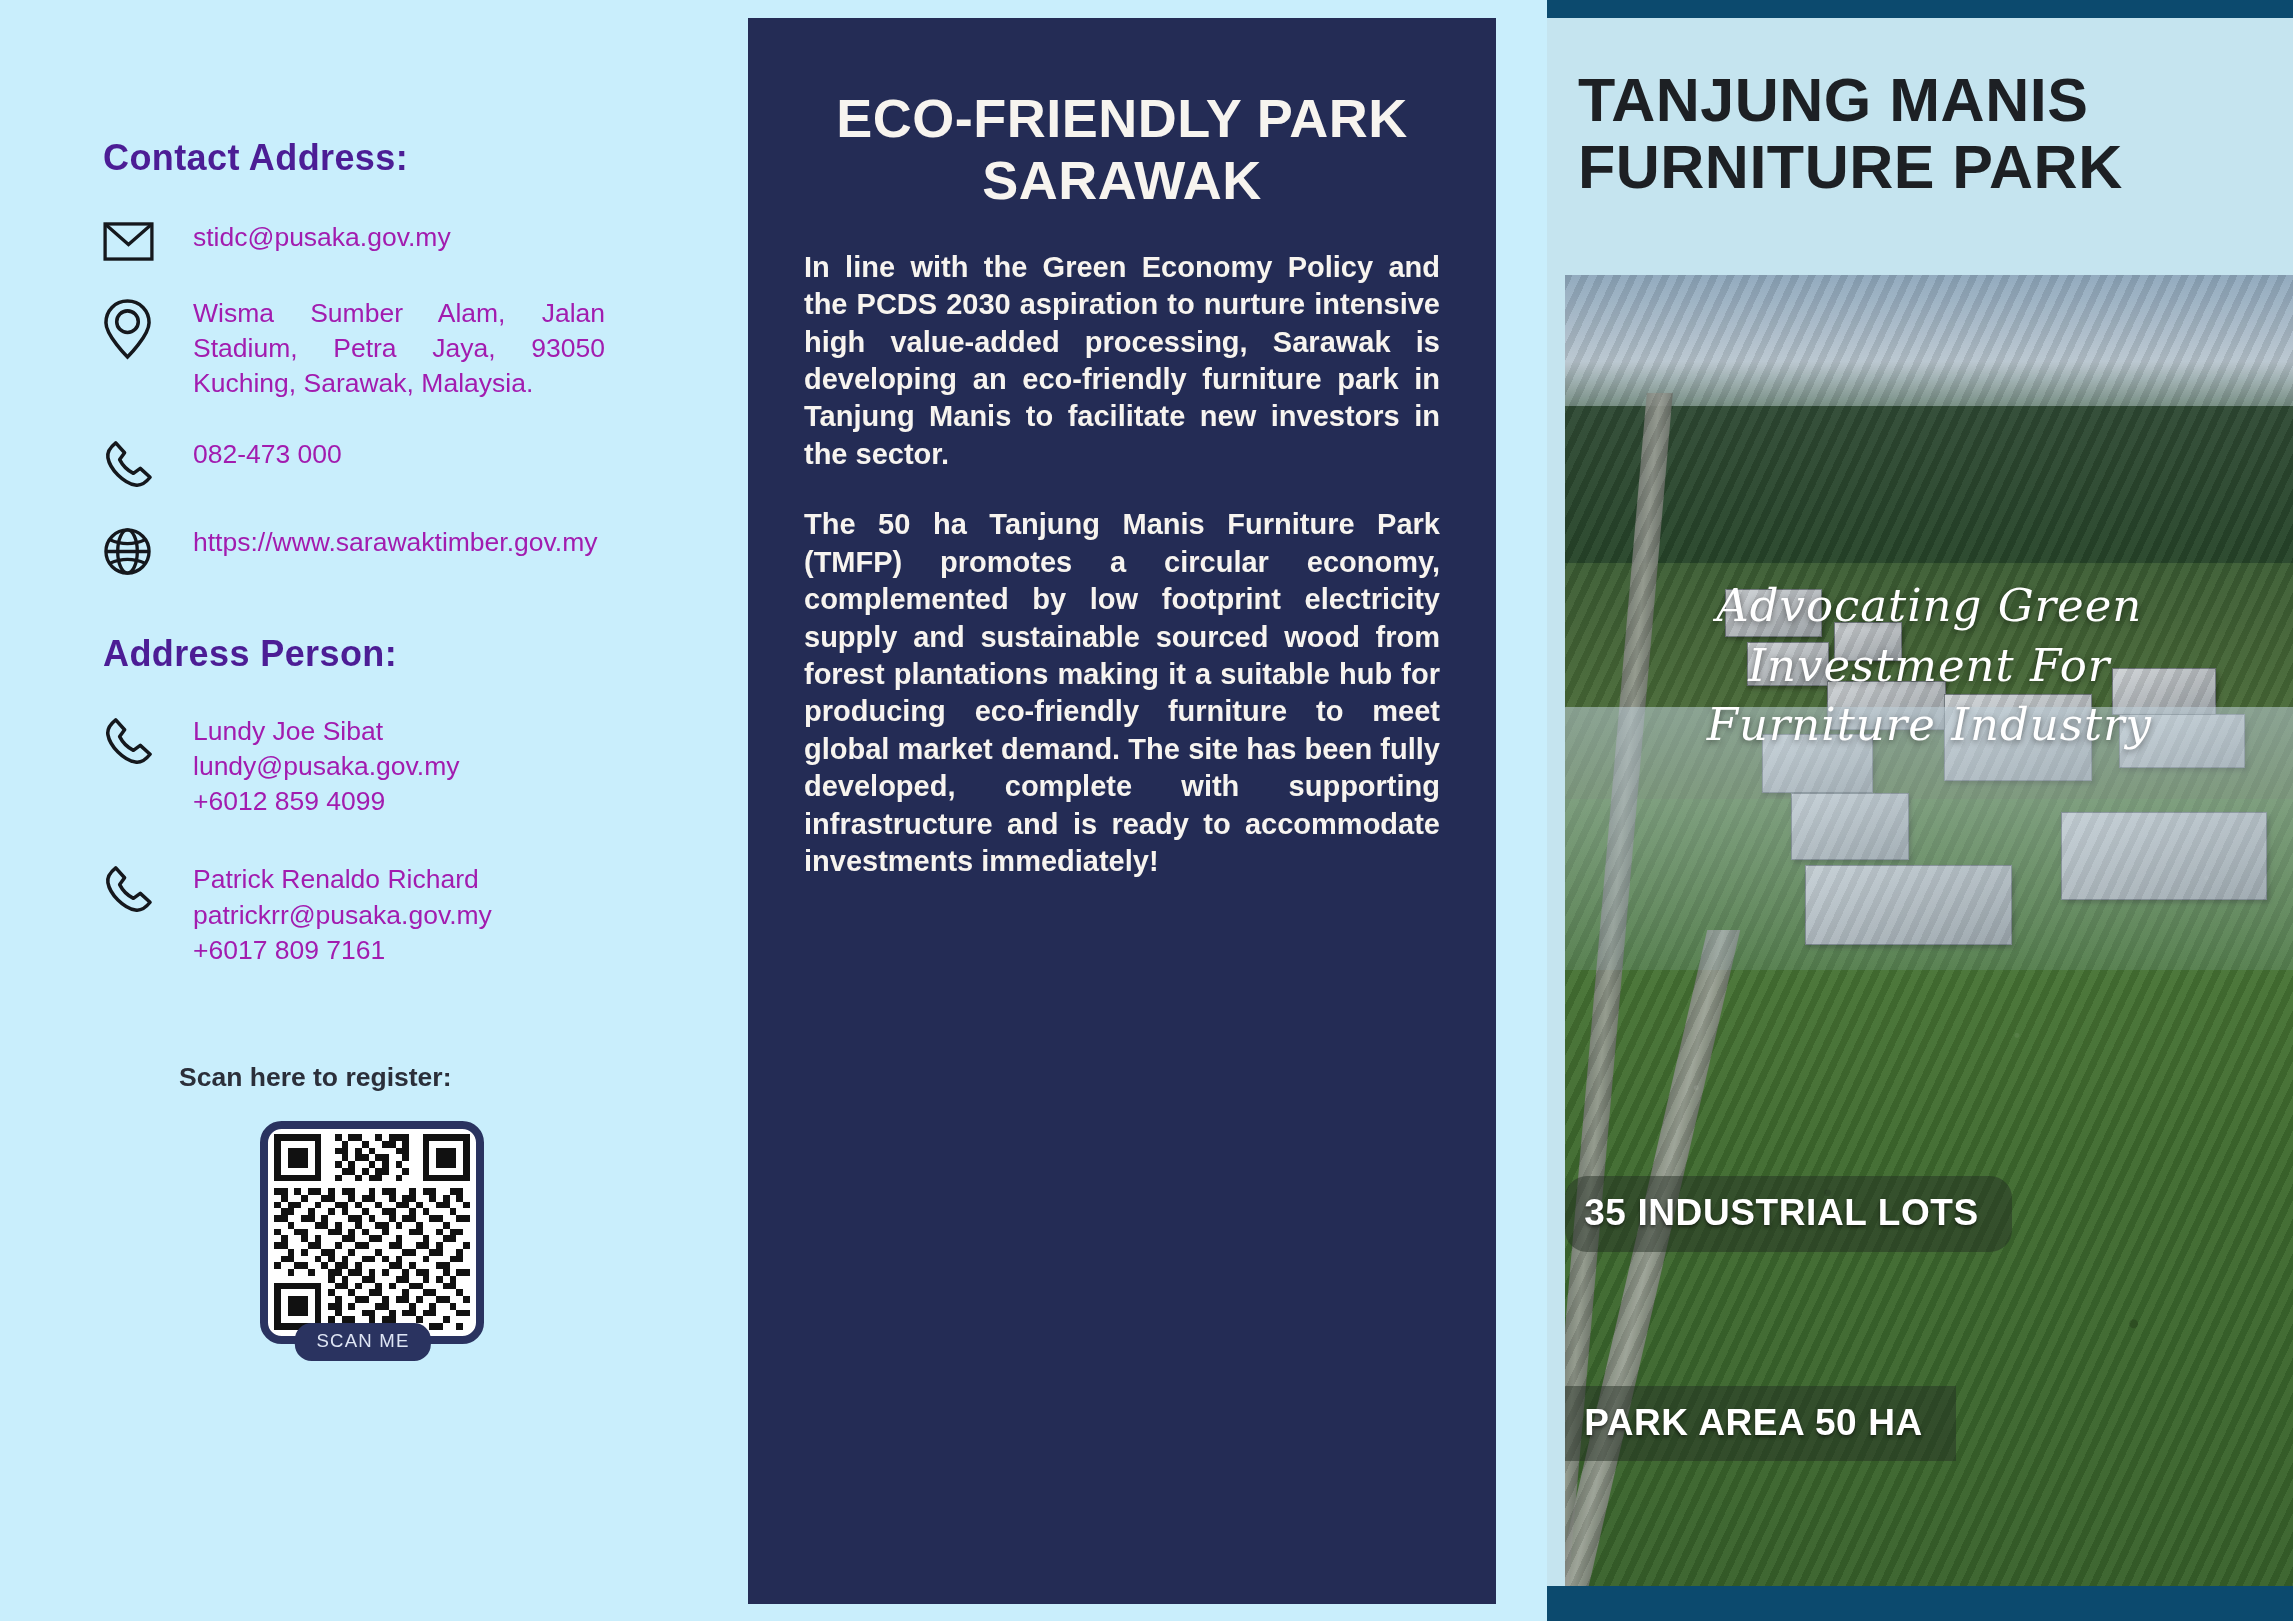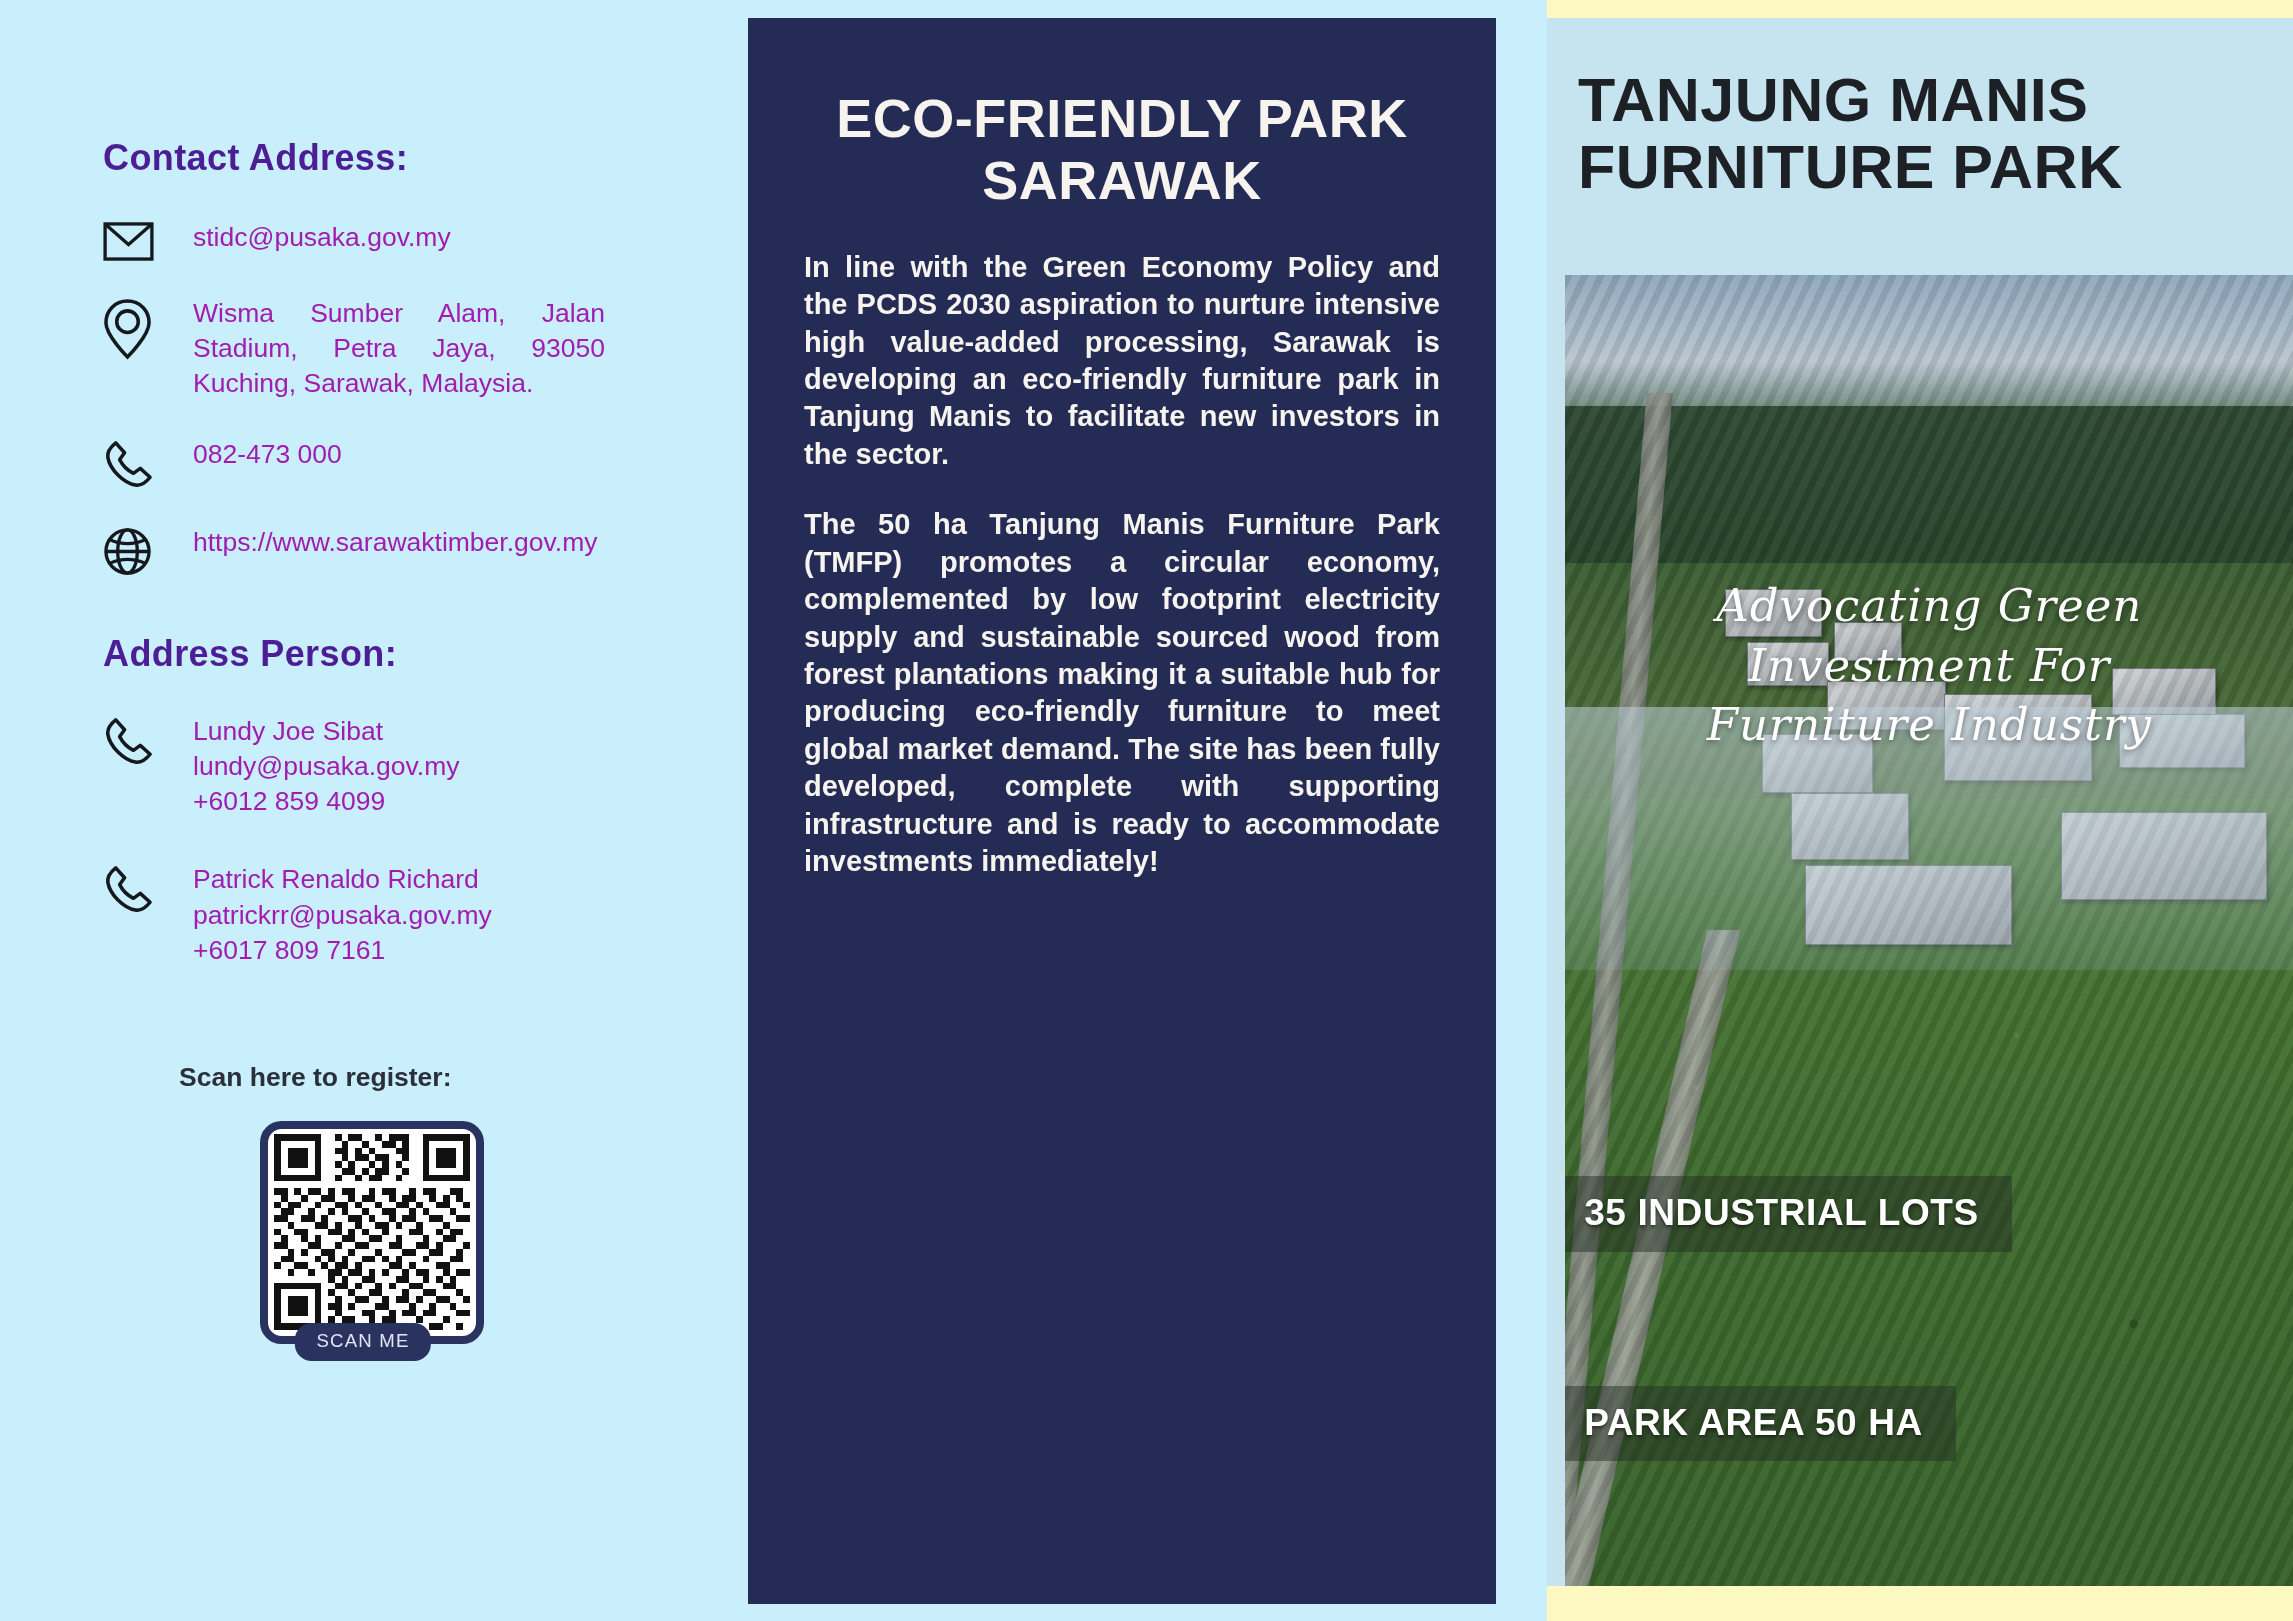--- a/index.html
+++ b/index.html
@@ -130,21 +130,21 @@
     font-weight:bold;
     text-align:justify;
     text-align-last:left;
     margin:0 0 33px 0;
   }
 
   
   .panel-right{
     flex:1 1 auto;
     position:relative;
-    background:#fef9c3;
+    background:#0c4a6e;
   }
   .panel-right-card{
     position:absolute;
     left:0;top:17.6px;right:0;bottom:35px;
     background:#c5e4ef;
   }
   .right-title{
     color:#1d2024;
     font-size:61px;
     font-weight:bold;
@@ -231,21 +231,21 @@
     left:0;
     background:rgba(35,45,35,.48);
     color:#ffffff;
     font-size:37px;
     font-weight:bold;
     letter-spacing:0.6px;
     padding:15.7px 33px 17.6px 19.6px;
     text-shadow:0 2px 3.9px rgba(0,0,0,.55);
     white-space:nowrap;
   }
-  .badge-lots{bottom:25.5%;}
+  .badge-lots{bottom:25.5%;border-radius:22px;}
   .badge-area{bottom:9.5%;}
 </style>
 </head>
 <body>
 
 <div class="brochure">
 
   <section class="panel-left">
     <div class="left-inner">
 

